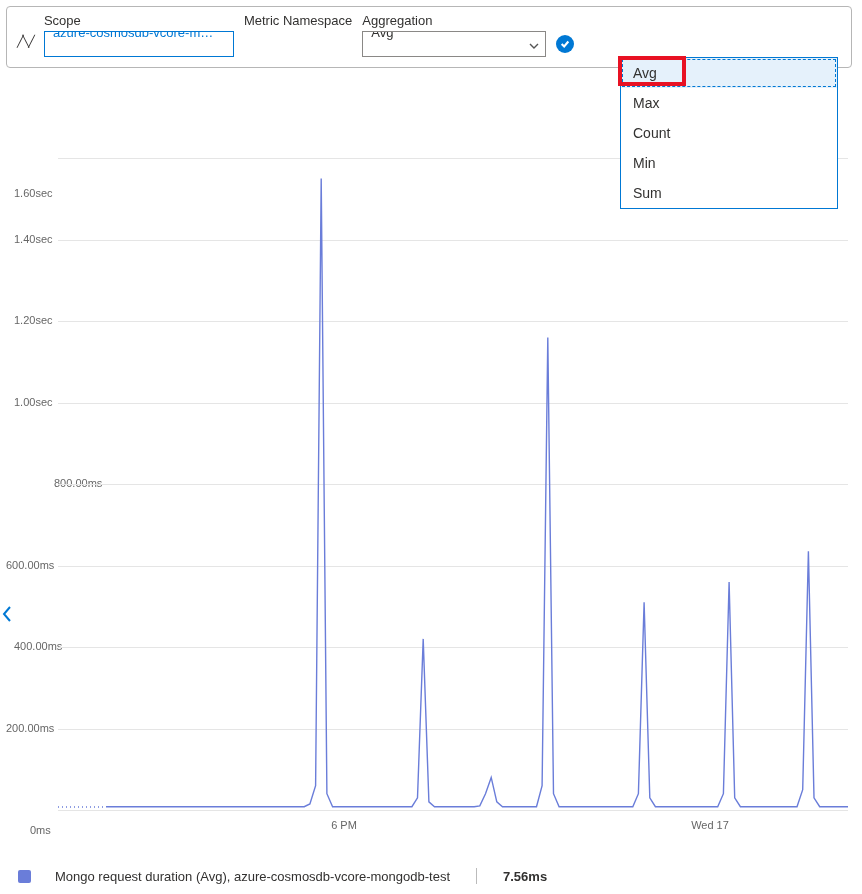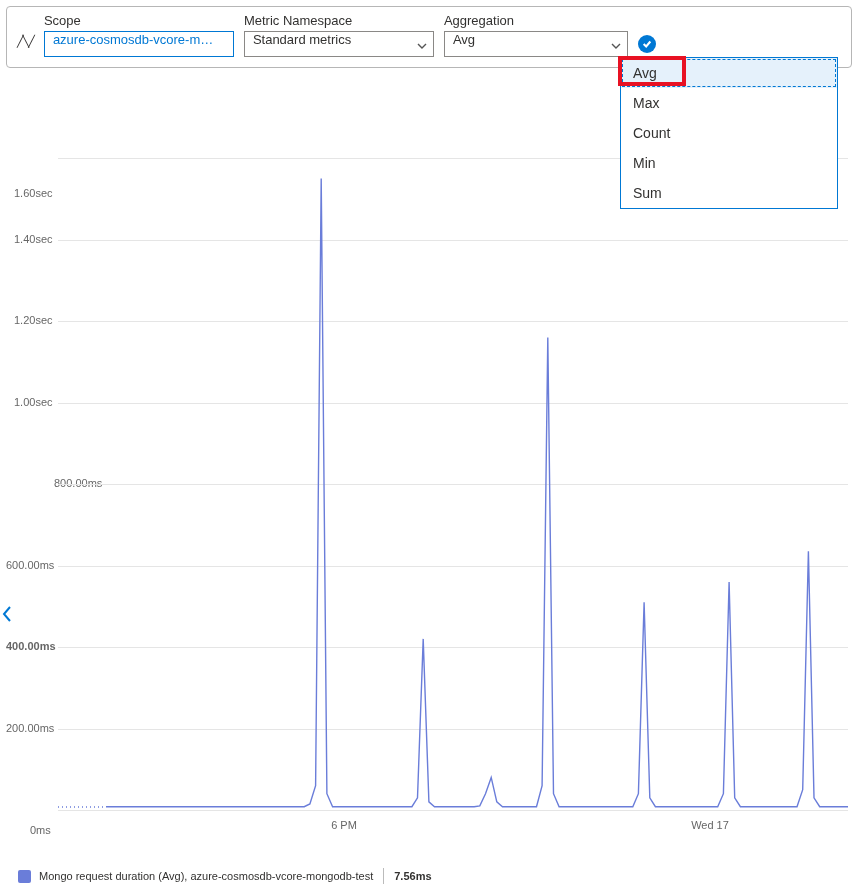--- a/index.html
+++ b/index.html
@@ -10,21 +10,21 @@
     position: absolute; top: 6px; left: 6px; right: 10px;
     border: 1px solid #b6b6b6; border-radius: 4px;
     padding: 6px 10px 10px 10px;
     display: flex; align-items: flex-start; gap: 10px;
   }
   .line-icon { margin-top: 22px; font-size: 11px; letter-spacing: -1px; color: #323130; }
   .field { display: flex; flex-direction: column; gap: 3px; }
   .field-label { font-weight: 400; font-size: 13px; }
   .field-input {
     height: 26px; border: 1px solid #8a8886; background: #fff;
-    padding: 0 22px 0 8px; position: relative; display: flex; align-items: flex-start;
+    padding: 0 22px 16px 8px; position: relative; display: flex; align-items: flex-end;
     font-size: 13px; color: #323130; white-space: nowrap; overflow: hidden; text-overflow: ellipsis;
   }
   .field-input.link { color: #0078d4; border-color: #0078d4; }
   .field-input .chev {
     position: absolute; right: 6px; top: 50%; transform: translateY(-50%);
     width: 10px; height: 10px; pointer-events: none;
   }
   .chev svg { width: 10px; height: 10px; }
   .f-scope  { width: 190px; }
   .f-ns     { width: 190px; }
@@ -72,50 +72,42 @@
   }
   .plot {
     position: absolute; left: 58px; top: 0; width: 790px; height: 660px;
   }
   .plot svg { width: 100%; height: 100%; overflow: visible; }
   .series-line { fill: none; stroke: #6a7dd9; stroke-width: 1.4; }
   .baseline-dots { stroke: #6a7dd9; stroke-width: 1.5; stroke-dasharray: 1 3; fill: none; }
 
   
   .legend {
-    position: absolute; left: 18px; top: 868px; display: flex; align-items: center; gap: 8px;
-    font-size: 11px; color: #323130;
+    position: absolute; left: 18px; top: 868px; display: flex; align-items: center; gap: 24px;
+    font-size: 13px; color: #323130;
   }
   .legend-swatch { width: 13px; height: 13px; border-radius: 2px; background: #6a7dd9; }
   .legend-sep { width: 1px; height: 16px; background: #bbb; margin: 0 2px; }
   .legend-val { font-weight: 700; }
 </style>
 </head>
 <body>
 
 <div class="selector-bar">
   <span class="line-icon">╱╲╱</span>
 
   <div class="field">
     <span class="field-label">Scope</span>
     <div class="field-input link f-scope">
       <span>azure-cosmosdb-vcore-m…</span>
     </div>
   </div>
 
   <div class="field">
     <span class="field-label">Metric Namespace</span>
-    <div class="field-input f-ns">
-      <span>Standard metrics</span>
-      <span class="chev">
-        <svg viewBox="0 0 10 10">
-            <path d="M1 3 L5 7 L9 3" stroke="#555" stroke-width="1.4" fill="none"></path>
-          </svg>
-      </span>
-    </div>
   </div>
 
 
   <div class="field">
     <span class="field-label">Aggregation</span>
     <div class="field-input f-agg">
       <span>Avg</span>
       <span class="chev">
         <svg viewBox="0 0 10 10">
             <path d="M1 3 L5 7 L9 3" stroke="#555" stroke-width="1.4" fill="none"></path>
@@ -152,21 +144,21 @@
   <div class="ytick" style="left:14px; top:83px;">1.40sec</div>
   <div class="grid" style="top:90px;"></div>
   <div class="ytick" style="left:14px; top:164px;">1.20sec</div>
   <div class="grid" style="top:171px;"></div>
   <div class="ytick" style="left:14px; top:246px;">1.00sec</div>
   <div class="grid" style="top:253px;"></div>
   <div class="ytick" style="left:6px;  top:327px;margin-left:48px;">800.00ms</div>
   <div class="grid" style="top:334px;"></div>
   <div class="ytick" style="left:6px;  top:409px;">600.00ms</div>
   <div class="grid" style="top:416px;"></div>
-  <div class="ytick" style="left:6px;  top:490px;font-weight:bold;">400.00ms</div>
+  <div class="ytick" style="left:14px;  top:490px;">400.00ms</div>
   <div class="grid" style="top:497px;"></div>
   <div class="ytick" style="left:6px;  top:572px;">200.00ms</div>
   <div class="grid" style="top:579px;"></div>
   <div class="ytick" style="left:30px; top:648px;margin-top:26px;">0ms</div>
   <div class="grid" style="top:660px;"></div>
 
   <div class="xtick" style="left:315px;margin-left:29px;">6 PM</div>
   <div class="xtick" style="left:710px;">Wed 17</div>
 
   <div class="plot">

